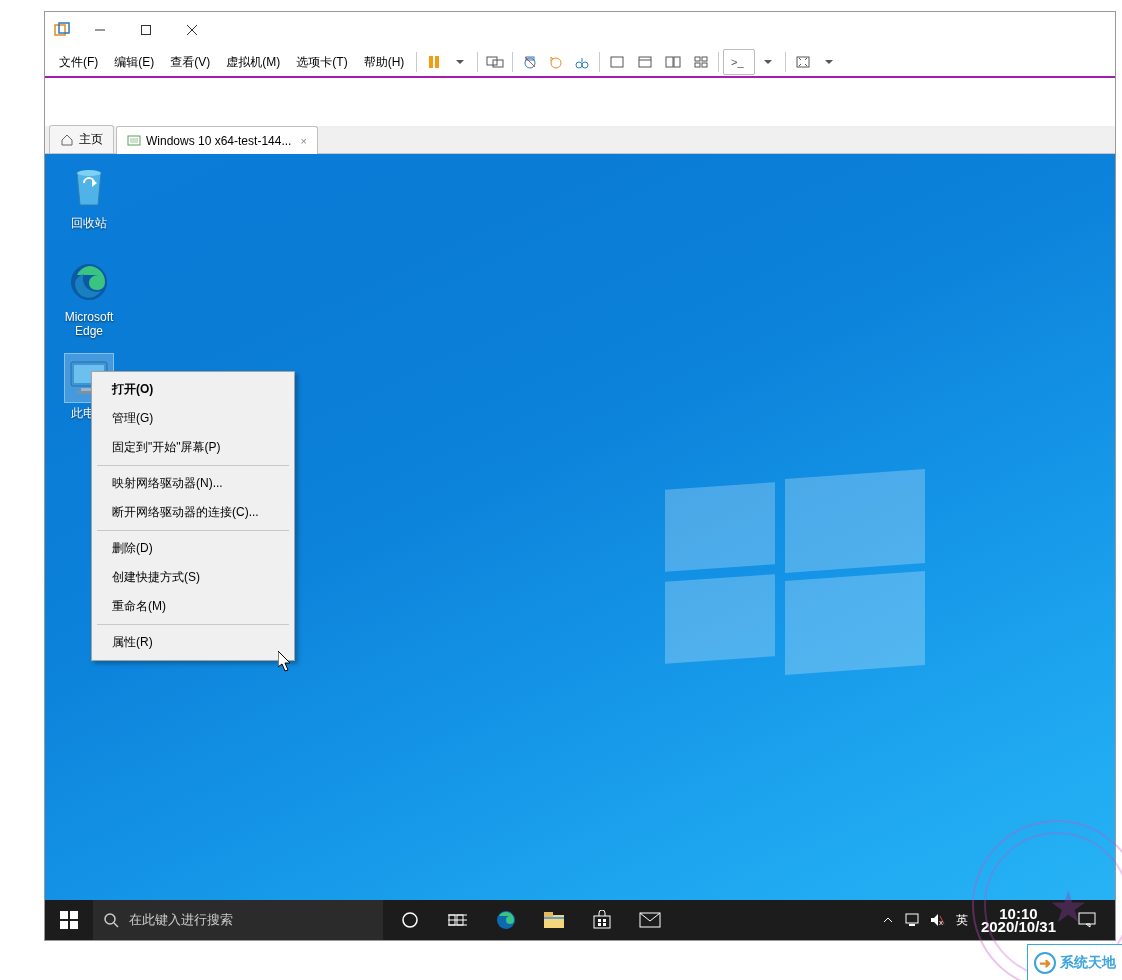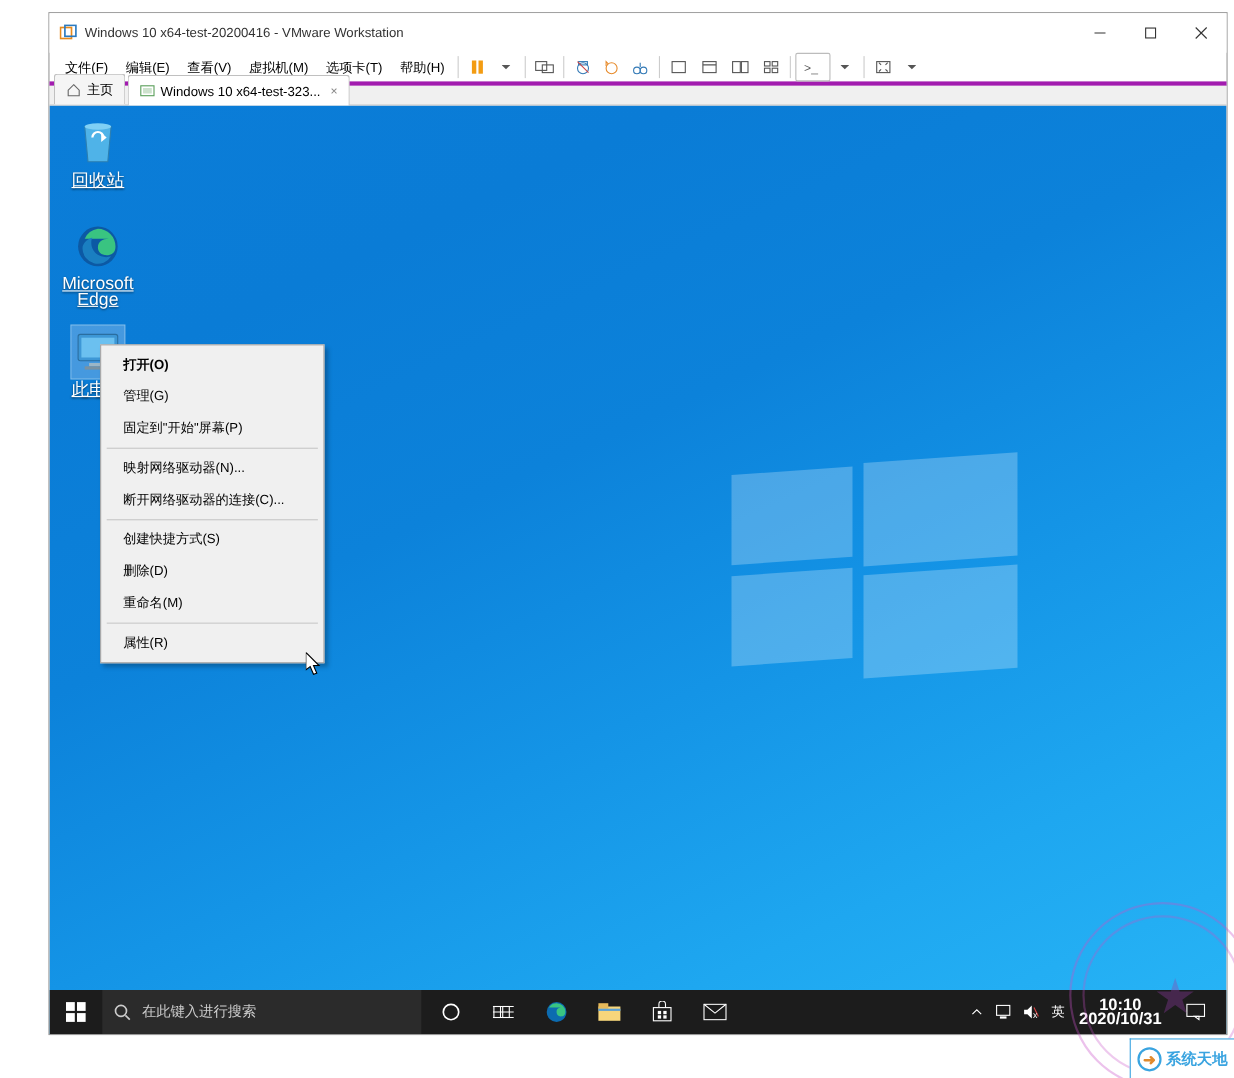--- a/index.html
+++ b/index.html
@@ -9,41 +9,41 @@
 
 
 .titlebar { height:36px; display:flex; align-items:center; padding-left:8px; background:#fff; }
 .title-icon { width:18px; height:18px; margin-right:6px; display:inline-flex; align-items:center; justify-content:center; }
 .title-text { font-size:12px; color:#333; flex:1; }
 .win-controls { display:flex; }
 .win-btn { width:46px; height:32px; display:flex; align-items:center; justify-content:center; }
 .win-btn svg { stroke:#333; }
 
 
-.menubar { height:30px; display:flex; align-items:center; padding:0 6px; gap:0; border-bottom:4px solid #a21caf; }
+.menubar { height:30px; display:flex; align-items:center; padding:0 6px; gap:0; border-bottom:2px solid #a21caf; }
 .menu-item { font-size:12px; color:#000; padding:4px 8px; }
 .tool-sep { width:1px; height:20px; background:#ccc; margin:0 4px; }
 .tool-group { display:flex; align-items:center; gap:2px; }
 .tool-btn { width:26px; height:26px; display:flex; align-items:center; justify-content:center; border-radius:2px; }
 .tool-btn svg { display:block; }
 
 
-.tabstrip { height:18px; background:#f0f0f0; border-bottom:1px solid #c5c5c5; display:flex; align-items:flex-end; padding-left:4px; }
+.tabstrip { height:28px; background:#f0f0f0; border-bottom:1px solid #c5c5c5; display:flex; align-items:flex-end; padding-left:4px;margin-top:48px; }
 .tab { height:28px; padding:0 10px; display:flex; align-items:center; gap:5px; font-size:12px; border:1px solid #c0c0c0; border-bottom:none; background:#f5f5f5; margin-right:2px; border-top-left-radius:3px; border-top-right-radius:3px; }
 .tab.active { background:#fff; position:relative; top:1px; }
 .tab .close-x { font-size:11px; color:#888; margin-left:4px; }
 
 
 .guest { flex:1; position:relative; overflow:hidden; }
 .desktop { position:absolute; inset:0; background:linear-gradient(155deg,#0b7dd8 0%,#0a7cd6 20%,#0c82da 40%,#1494e6 60%,#1ea7f0 80%,#28b5f6 100%); }
 .winlogo { position:absolute; left:620px; top:320px; width:260px; height:200px; opacity:.55; }
 .winlogo .pane { position:absolute; background:rgba(255,255,255,.45); }
 
 
-.dicon { position:absolute; width:76px; text-align:center; color:#fff; font-size:16px;text-decoration:underline; }
+.dicon { position:absolute; width:76px; text-align:center; color:#fff; font-size:12px; }
 .dicon .glyph { width:48px; height:48px; margin:0 auto 4px; display:flex; align-items:center; justify-content:center; }
 .dicon span { display:block; line-height:14px; text-shadow:0 1px 2px rgba(0,0,0,.6); }
 .dicon.selected .glyph { outline:1px solid rgba(255,255,255,.5); background:rgba(180,210,240,.35); }
 
 
 .ctx { position:absolute; left:46px; top:217px; width:204px; background:#f0f0f0; border:1px solid #a3a3a3; box-shadow:3px 3px 4px rgba(0,0,0,.25); padding:3px 2px; }
 .ctx-item { font-size:12px; color:#000; padding:6px 14px 6px 18px; }
 .ctx-item.bold { font-weight:bold; }
 .ctx-sep { height:1px; background:#c8c8c8; margin:3px 3px; }
 
@@ -75,21 +75,20 @@
 
 <div class="vm-window">
 
   <div class="titlebar">
     <span class="title-icon">
       <svg width="16" height="16">
           <rect x="1" y="3" width="10" height="10" fill="none" stroke="#e88b1c" stroke-width="1.5"></rect>
           <rect x="5" y="1" width="10" height="10" fill="none" stroke="#2a7ac0" stroke-width="1.5"></rect>
         </svg>
     </span>
-    <span class="title-text">Windows 10 x64-test-20200416 - VMware Workstation</span>
     <div class="win-controls">
       <div class="win-btn">
           <svg width="12" height="12">
             <line x1="1" y1="6" x2="11" y2="6" stroke-width="1"></line>
           </svg>
         </div>
       <div class="win-btn">
           <svg width="12" height="12">
             <rect x="1.5" y="1.5" width="9" height="9" fill="none" stroke-width="1"></rect>
           </svg>
@@ -208,21 +207,21 @@
       <svg width="14" height="14">
           <path d="M7 2 L12 7 L12 12 L2 12 L2 7 Z" fill="none" stroke="#666"></path>
         </svg>
       <span>主页</span>
     </div>
     <div class="tab active">
       <svg width="14" height="14">
           <rect x="1" y="2" width="12" height="9" fill="none" stroke="#5a9f5a"></rect>
           <rect x="3" y="4" width="8" height="5" fill="#5a9f5a" opacity=".3"></rect>
         </svg>
-      <span>Windows 10 x64-test-323...</span>
+      <span>Windows 10 x64-test-144...</span>
       <span class="close-x">×</span>
     </div>
   </div>
 
   <div class="guest">
     <div class="desktop">
 
       <div class="winlogo">
         <div class="pane" style="left:0;top:12px;width:110px;height:82px;transform:skewY(-4deg)"></div>
         <div class="pane" style="left:120px;top:0;width:140px;height:94px;transform:skewY(-4deg)"></div>
@@ -267,22 +266,22 @@
       </div>
 
       <div class="ctx">
         <div class="ctx-item bold">打开(O)</div>
         <div class="ctx-item">管理(G)</div>
         <div class="ctx-item">固定到"开始"屏幕(P)</div>
         <div class="ctx-sep"></div>
         <div class="ctx-item">映射网络驱动器(N)...</div>
         <div class="ctx-item">断开网络驱动器的连接(C)...</div>
         <div class="ctx-sep"></div>
+        <div class="ctx-item">删除(D)</div>
         <div class="ctx-item">创建快捷方式(S)</div>
-        <div class="ctx-item">删除(D)</div>
         <div class="ctx-item">重命名(M)</div>
         <div class="ctx-sep"></div>
         <div class="ctx-item">属性(R)</div>
       </div>
 
       <div class="cursor" style="left:233px;top:497px">
         <svg width="16" height="22">
             <polygon points="0,0 0,16 4,13 7,20 10,19 7,12 12,12" fill="#fff" stroke="#000" stroke-width="1"></polygon>
           </svg>
       </div>

